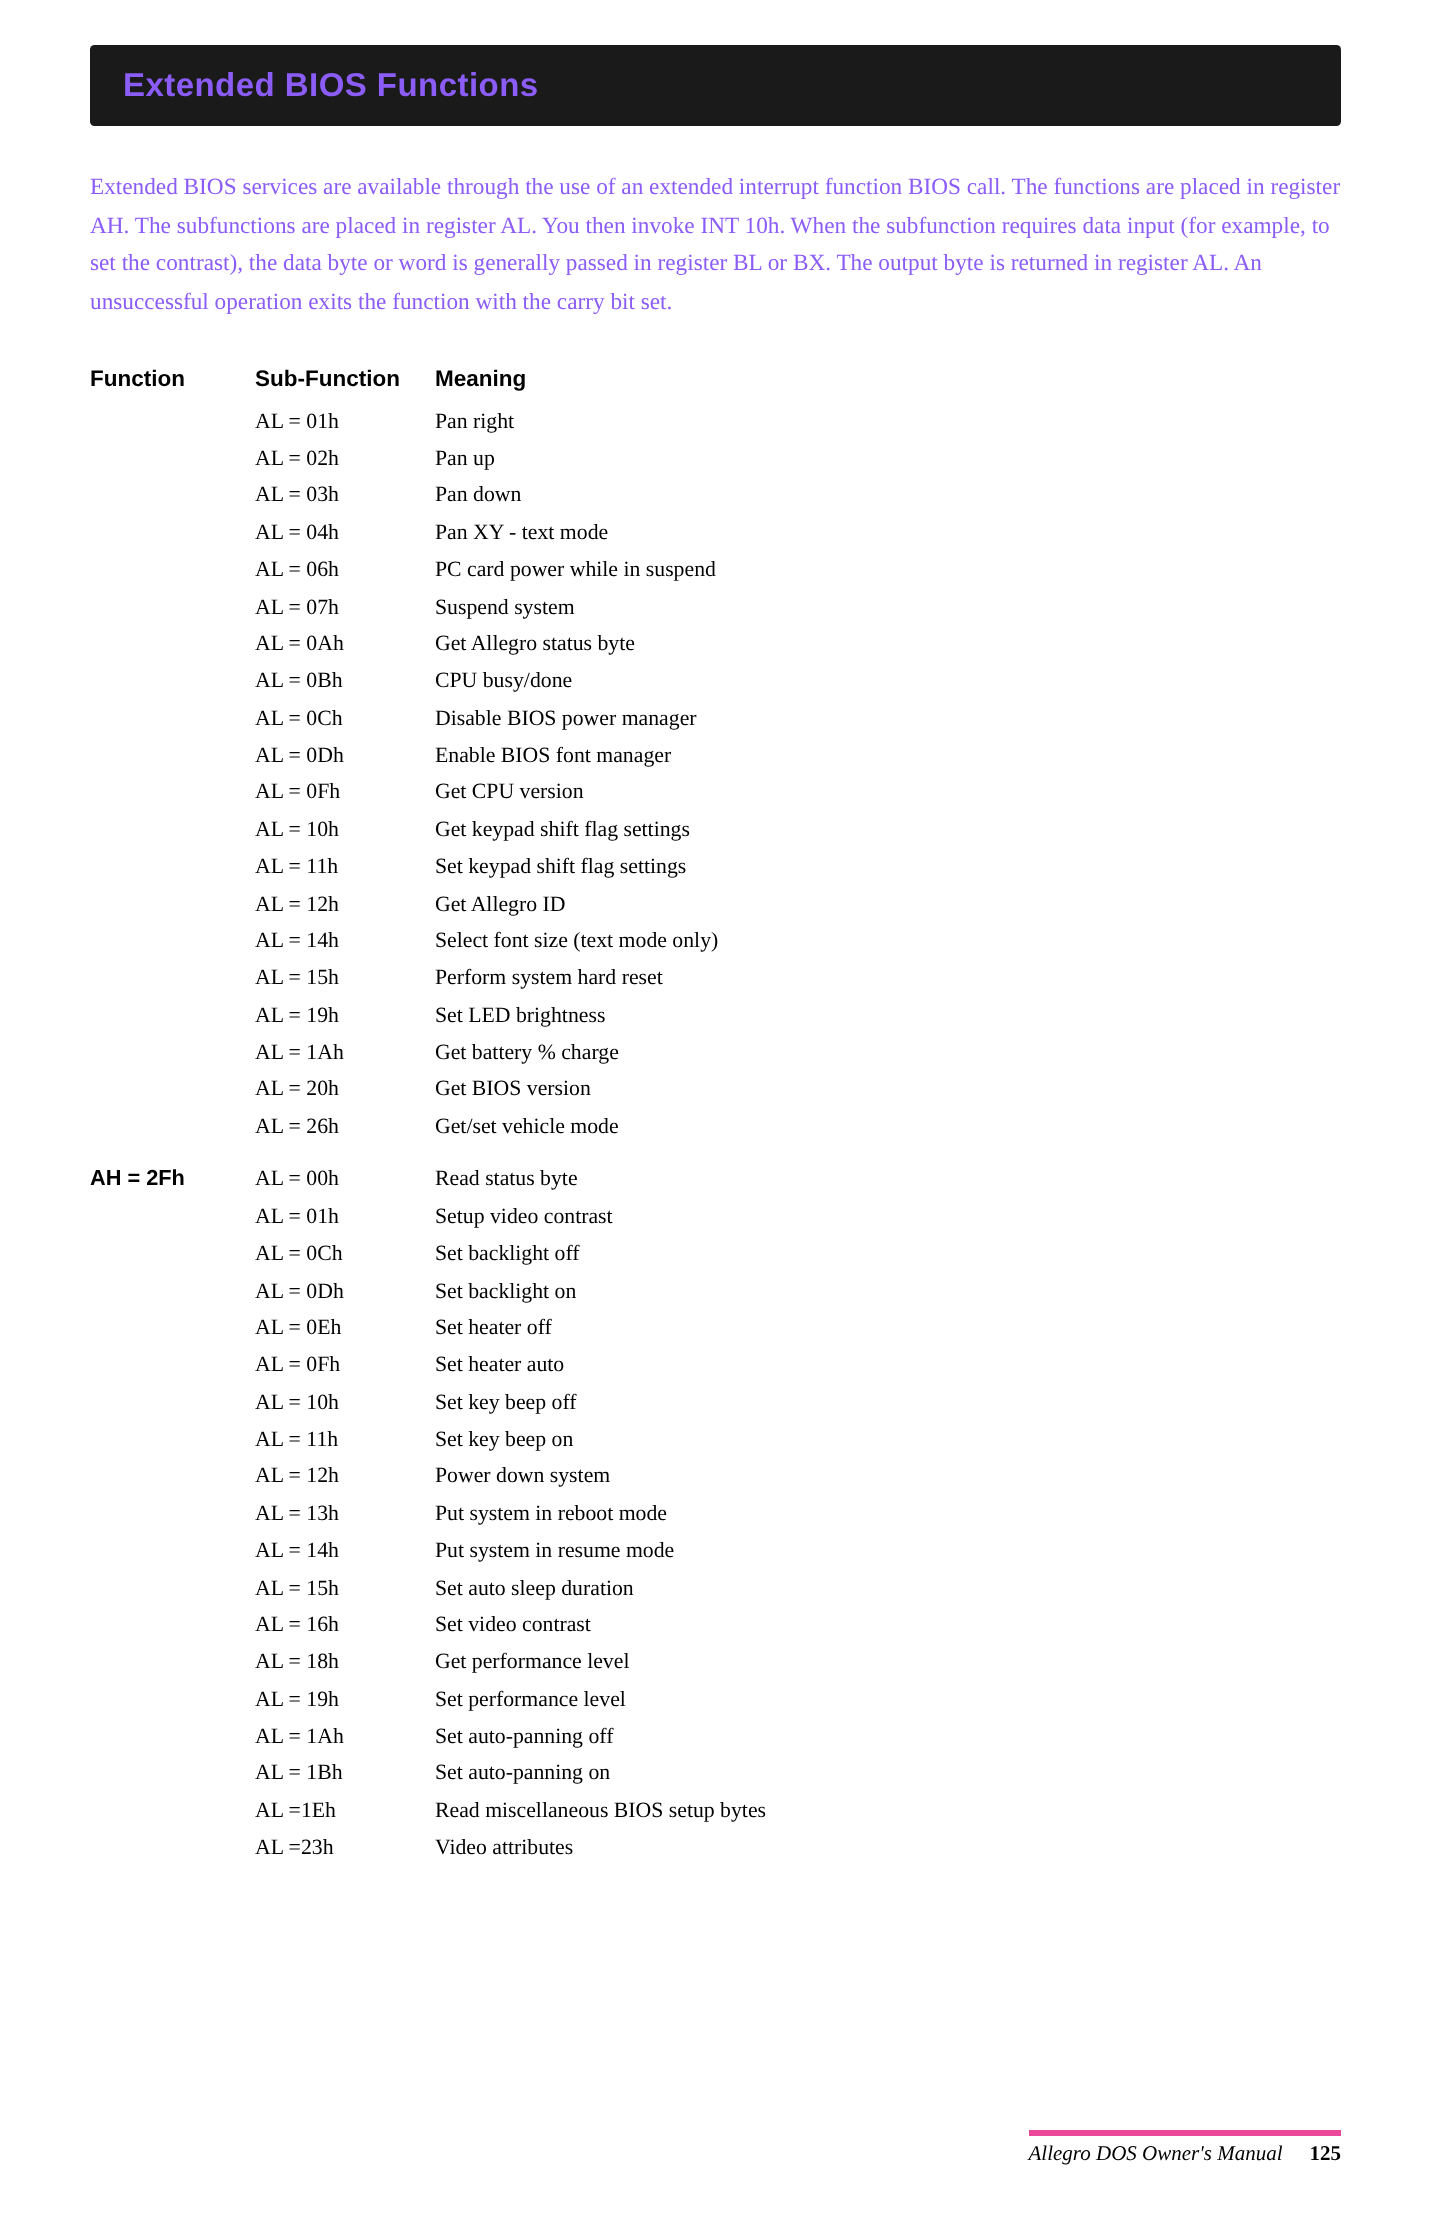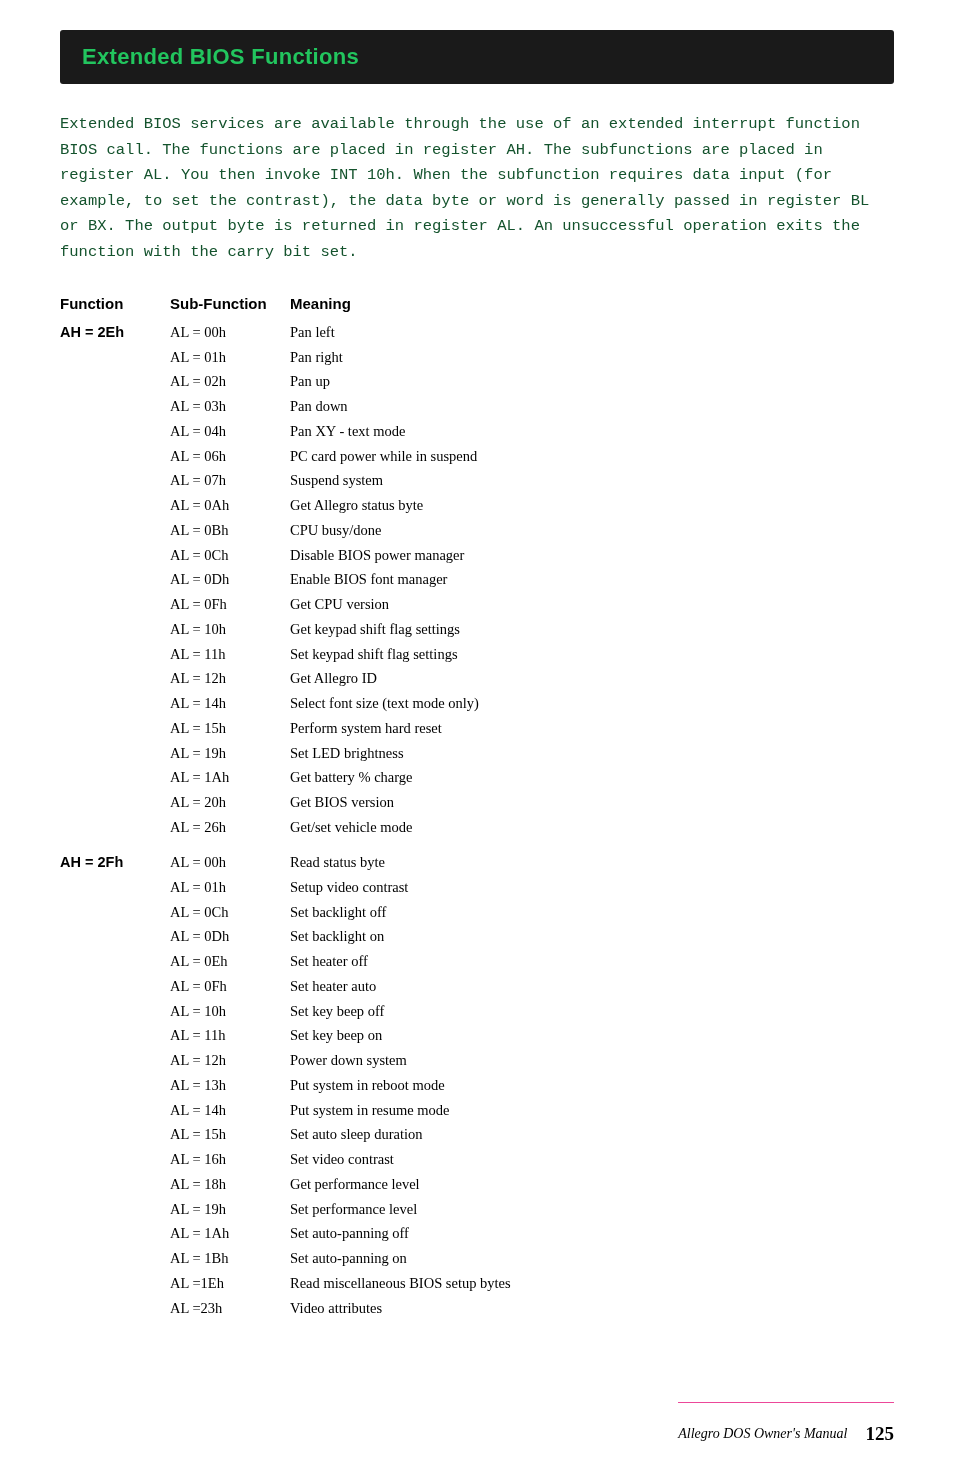--- a/index.html
+++ b/index.html
@@ -23,29 +23,28 @@
       background: #1a1a1a;
       color: #ffffff;
       padding: 14px 22px;
       margin-bottom: 28px;
       border-radius: 3px;
     }
     .header-banner h1 {
       font-family: Arial, Helvetica, sans-serif;
       font-size: 22px;
       font-weight: bold;
-      color: #22c55e;
+      color: #8b5cf6;
       letter-spacing: 0.3px;
     }
     .intro-text {
       font-size: 15.5px;
       line-height: 1.65;
       margin-bottom: 28px;
-      color: #14532d;
-      font-family: Liberation Mono, monospace;
+      color: #8b5cf6;
     }
     .function-table {
       width: 100%;
       border-collapse: collapse;
       margin-bottom: 40px;
     }
     .function-table th {
       font-family: Arial, Helvetica, sans-serif;
       font-weight: bold;
       font-size: 15px;
@@ -72,33 +71,33 @@
     }
     .function-label {
       font-weight: bold;
       font-family: Arial, Helvetica, sans-serif;
     }
     .footer {
       position: absolute;
       bottom: 30px;
       right: 60px;
       text-align: right;
-      border-top: 1px solid #ec4899;
-      padding-top: 20px;
+      border-top: 4px solid #ec4899;
+      padding-top: 5px;
       display: flex;
       align-items: center;
       gap: 18px;
       margin-top: 23px;
     }
     .footer-text {
       font-style: italic;
       font-size: 14px;
     }
     .footer-page {
-      font-size: 19px;
+      font-size: 14px;
       font-weight: bold;
       font-style: normal;
     }
   </style>
 </head>
 <body>
 
 <div class="page">
 
   <div class="header-banner">
@@ -109,25 +108,20 @@
 
   <table class="function-table">
     <thead>
       <tr>
         <th class="col-function">Function</th>
         <th class="col-subfunc">Sub-Function</th>
         <th class="col-meaning">Meaning</th>
       </tr>
     </thead>
     <tbody id="table-body">
-    <tr>
-          <td class="col-function function-label">AH = 2Eh</td>
-          <td class="col-subfunc">AL = 00h</td>
-          <td class="col-meaning">Pan left</td>
-        </tr>
         <tr>
           <td class="col-function function-label"></td>
           <td class="col-subfunc">AL = 01h</td>
           <td class="col-meaning">Pan right</td>
         </tr>
         <tr>
           <td class="col-function function-label"></td>
           <td class="col-subfunc">AL = 02h</td>
           <td class="col-meaning">Pan up</td>
         </tr>

